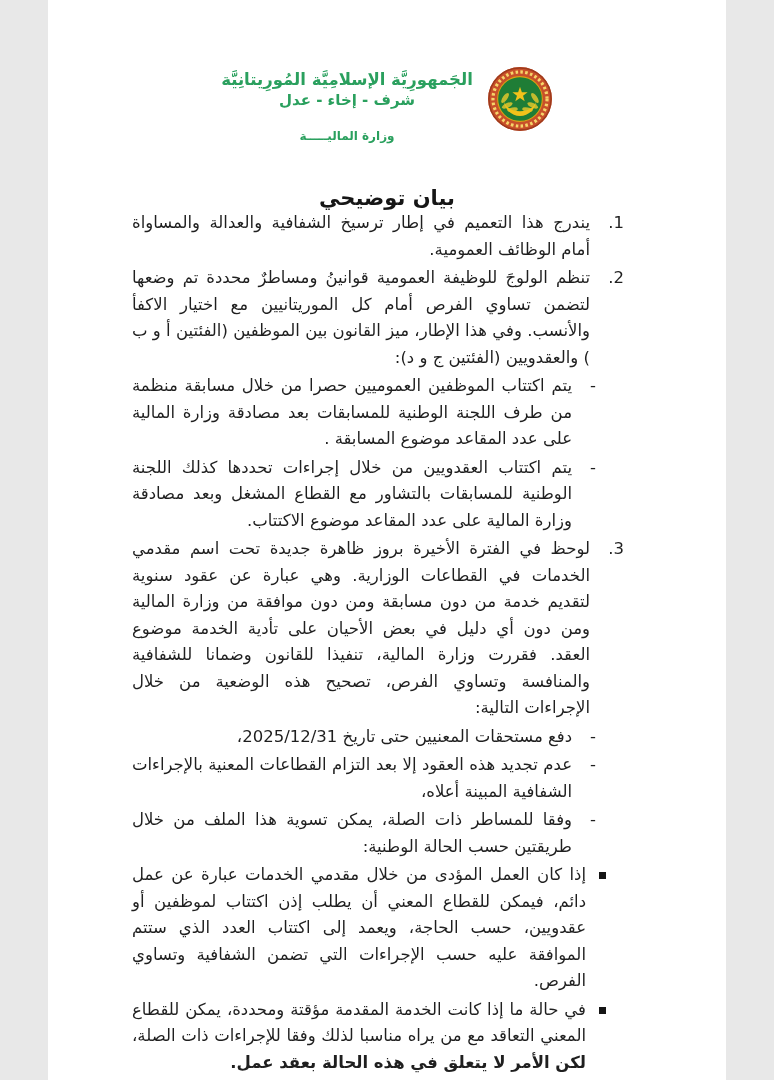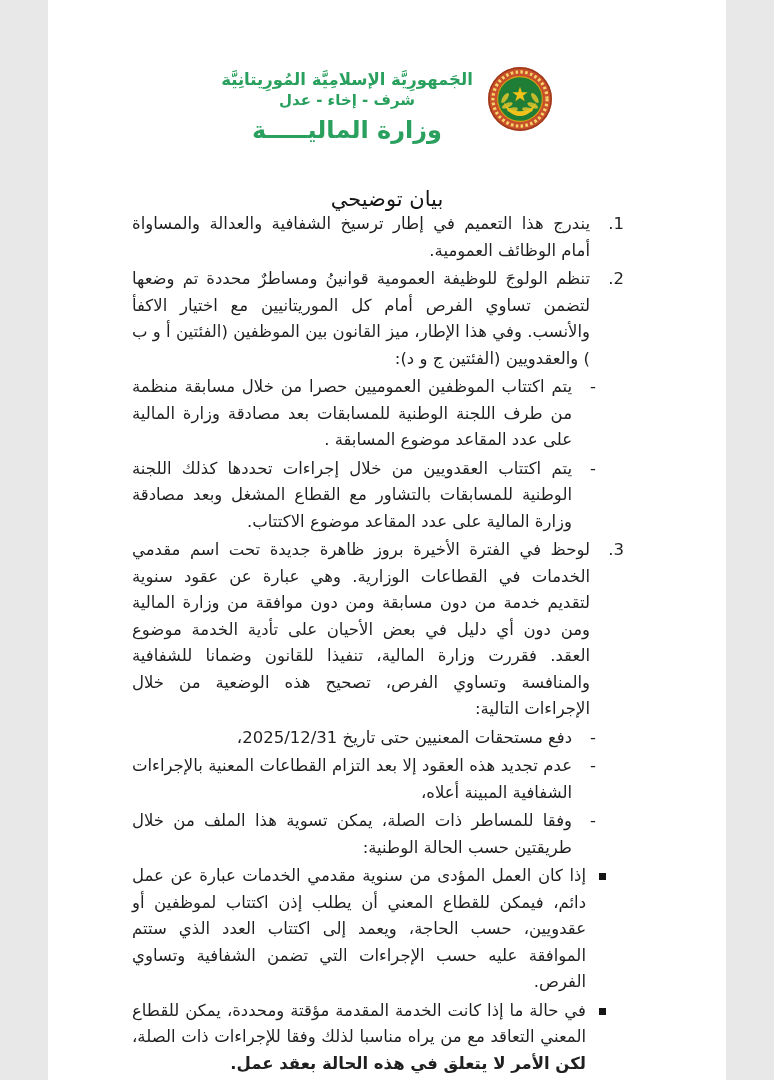--- a/index.html
+++ b/index.html
@@ -23,29 +23,29 @@
   }
   .head-text{
     direction:rtl;
     text-align:center;
     color:#2aa05e;
     line-height:1.25;
     padding-top:4px;
   }
   .head-republic{font-size:16.5px;font-weight:bold;}
   .head-motto{font-size:15px;font-weight:bold;margin-top:0;}
-  .head-ministry{font-size:24px;font-weight:bold;margin-top:6px;}
+  .head-ministry{font-size:12px;font-weight:bold;margin-top:20px;}
   .seal{width:66px;height:66px;flex:0 0 auto;}
   
   .doc-title{
     margin-top:42px;
     text-align:center;
     direction:rtl;
     font-size:21px;
-    font-weight:normal;
+    font-weight:bold;
     color:#161616;
   }
   
   .doc-body{
     direction:rtl;
     padding:0 84px;
     font-size:16.5px;
     line-height:26.5px;
     text-align:justify;
   }
@@ -144,21 +144,21 @@
     </div>
     <div class="li li-dash">
       <span class="marker">-</span>
       <span class="li-text">وفقا للمساطر ذات الصلة، يمكن تسوية هذا الملف من خلال طريقتين حسب الحالة الوطنية:</span>
     </div>
 
     <div class="li li-square">
       <span class="marker">
           <span class="sq"></span>
         </span>
-      <span class="li-text"><span>إذا كان العمل المؤدى من سنوية مقدمي الخدمات عبارة عن عمل دائم، فيمكن للقطاع المعني أن يطلب إذن اكتتاب لموظفين أو عقدويين، حسب الحاجة، ويعمد إلى اكتتاب العدد الذي ستتم الموافقة عليه حسب الإجراءات التي تضمن الشفافية وتساوي الفرص.</span><span class="bold-run"></span></span>
+      <span class="li-text"><span>إذا كان العمل المؤدى من خلال مقدمي الخدمات عبارة عن عمل دائم، فيمكن للقطاع المعني أن يطلب إذن اكتتاب لموظفين أو عقدويين، حسب الحاجة، ويعمد إلى اكتتاب العدد الذي ستتم الموافقة عليه حسب الإجراءات التي تضمن الشفافية وتساوي الفرص.</span><span class="bold-run"></span></span>
     </div>
     <div class="li li-square">
       <span class="marker">
           <span class="sq"></span>
         </span>
       <span class="li-text"><span>في حالة ما إذا كانت الخدمة المقدمة مؤقتة ومحددة، يمكن للقطاع المعني التعاقد مع من يراه مناسبا لذلك وفقا للإجراءات ذات الصلة، </span><span class="bold-run">لكن الأمر لا يتعلق في هذه الحالة بعقد عمل.</span></span>
     </div>
 
   </div>
 

